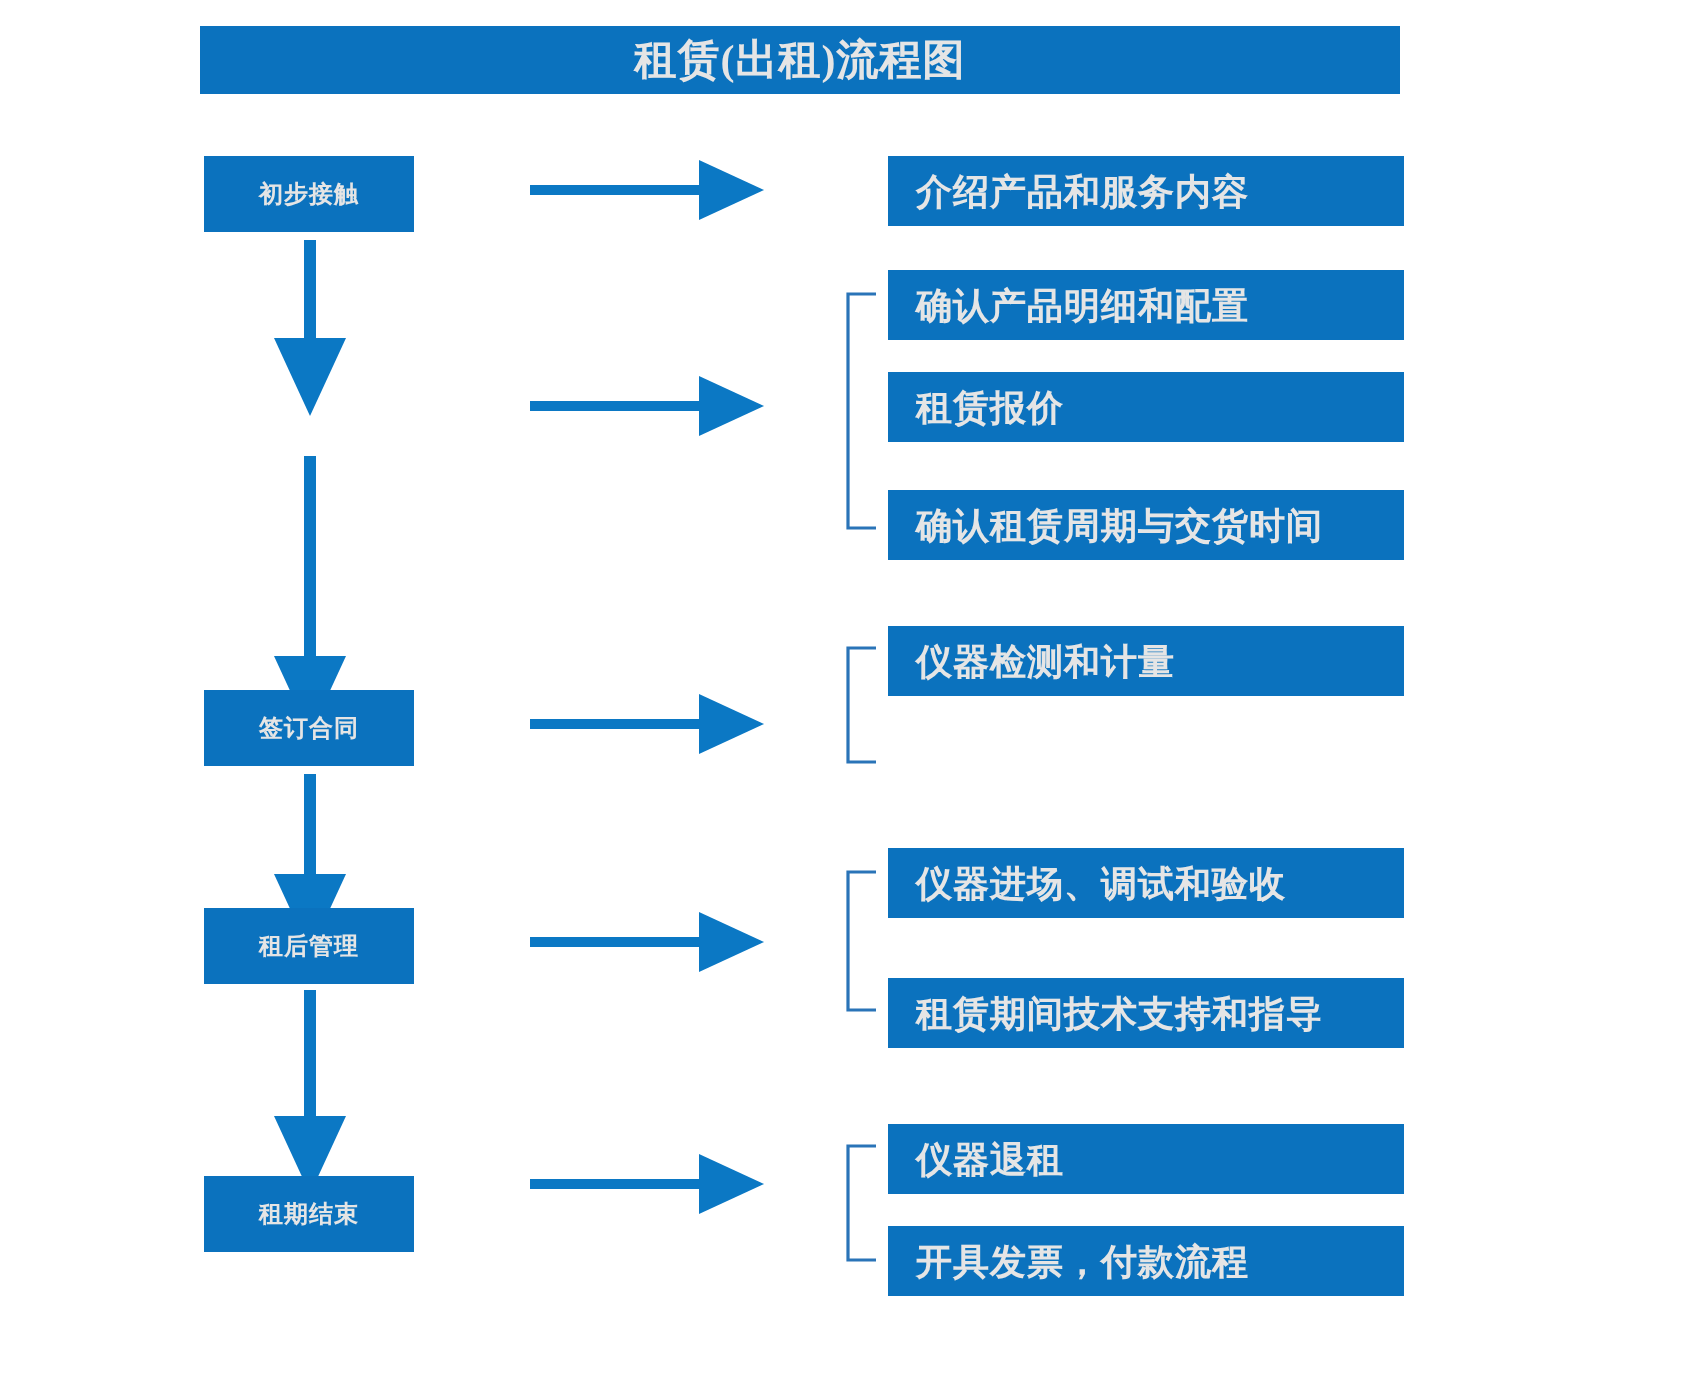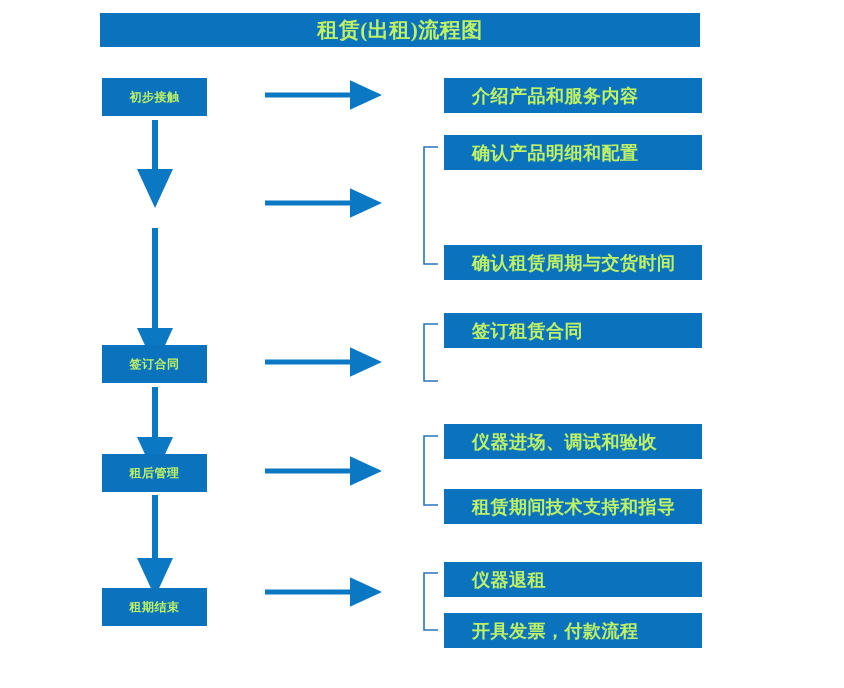--- a/index.html
+++ b/index.html
@@ -18,21 +18,21 @@
   #canvas {
     position: absolute;
     left: 0;
     top: 0;
     width: 844px;
     height: 688px;
   }
   .box {
     position: absolute;
     background: #0b72be;
-    color: #bef264;
+    color: #e5e5e5;
     font-weight: bold;
     display: flex;
     align-items: center;
     box-sizing: border-box;
     letter-spacing: 0.5px;
     line-height: 1;
     white-space: nowrap;
   }
   .title-bar {
     left: 100px;
@@ -46,21 +46,21 @@
     width: 105px;
     height: 38px;
     justify-content: center;
     font-size: 12px;
   }
   .detail-box {
     left: 444px;
     width: 258px;
     height: 35px;
     justify-content: flex-start;
-    padding-left: 28px;
+    padding-left: 14px;
     font-size: 18px;
   }
   
   .stage-1 { left: 102px; top: 78px; }
   .stage-2 { left: 102px; top: 186px; }
   .stage-3 { left: 102px; top: 345px; }
   .stage-4 { left: 102px; top: 454px; }
   .stage-5 { left: 102px; top: 588px; }
 
   
@@ -154,25 +154,28 @@
   <div class="box stage-box stage-5">
     <span>租期结束</span>
   </div>
 
   <div class="box detail-box detail-1">
     <span>介绍产品和服务内容</span>
   </div>
   <div class="box detail-box detail-2">
     <span>确认产品明细和配置</span>
   </div>
+  <div class="box detail-box detail-3">
+    <span>租赁报价</span>
+  </div>
   <div class="box detail-box detail-4">
     <span>确认租赁周期与交货时间</span>
   </div>
   <div class="box detail-box detail-5">
-    <span>签订租赁合同</span>
+    <span>仪器检测和计量</span>
   </div>
   <div class="box detail-box detail-7">
     <span>仪器进场、调试和验收</span>
   </div>
   <div class="box detail-box detail-9">
     <span>仪器退租</span>
   </div>
   <div class="box detail-box detail-8">
     <span>租赁期间技术支持和指导</span>
   </div>

